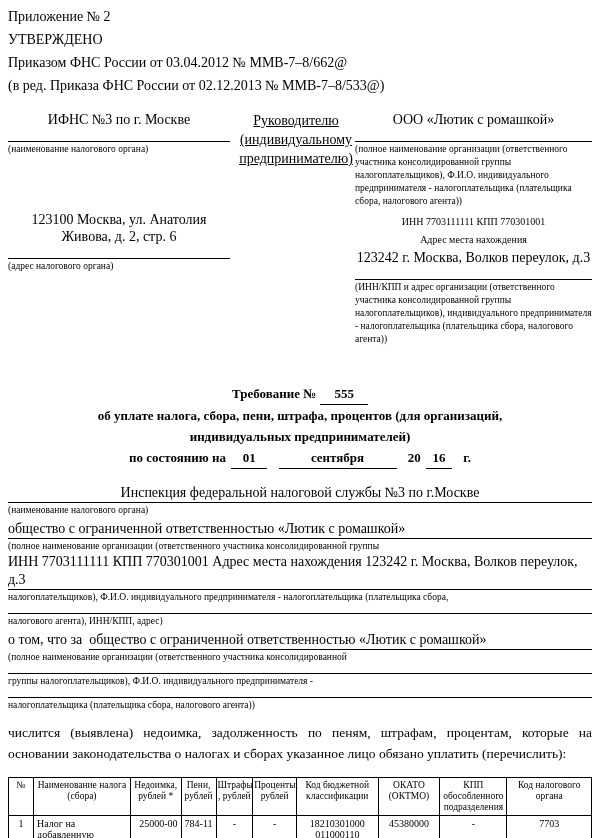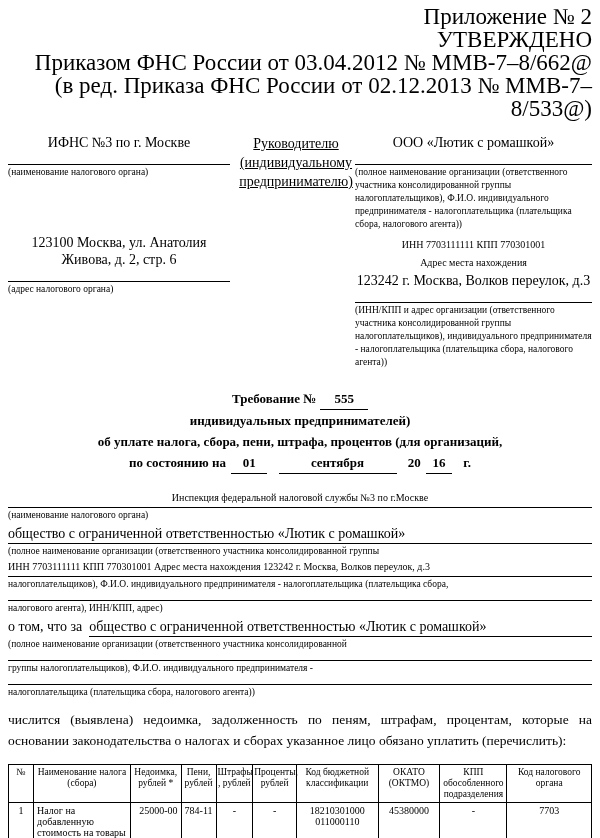--- a/index.html
+++ b/index.html
@@ -1,44 +1,44 @@
 <!DOCTYPE html>
 <html><head>
 <meta charset="utf-8">
 <style>
   * { margin:0; padding:0; box-sizing:border-box; }
   html,body { width:600px; height:838px; overflow:hidden; background:#fff; color:#000;
               font-family:"Liberation Serif","DejaVu Serif",serif; }
   .page { width:600px; height:838px; padding:5px 8px 0 8px; overflow:hidden; }
 
   
-  .approval { text-align:right; font-size:23px; line-height:23px; }
+  .approval { font-size:14px; line-height:23px; }
 
   
   .addressee { display:flex; margin-top:14px; }
   .col1 { width:222px; }
   .col2 { width:118px; margin-left:7px; font-size:14px; line-height:19px; text-align:center;text-decoration:underline; }
   .col3 { flex:1; }
   .field { font-size:14px; line-height:17px; text-align:center; border-bottom:1px solid #000; padding-bottom:13px; }
   .caption { font-size:9.5px; line-height:13px; text-align:left; margin-top:1px; }
   .plain { font-size:10px; line-height:18px; text-align:center; }
   .col1 .spacer { height:55px; }
   .col3 .inn { margin-top:5px; }
 
   
-  .title { text-align:center; font-weight:bold; font-size:13px; line-height:21px; margin-top:19px; }
+  .title { text-align:center; font-weight:bold; font-size:13px; line-height:21px; margin-top:37px; }
   .title .num { display:inline-block; border-bottom:1px solid #000; padding:0 14px; margin-left:4px; }
   .u { display:inline-block; border-bottom:1px solid #000; text-align:center; }
   .u-day { min-width:36px; margin-left:2px; }
   .u-month { min-width:118px; margin-left:8px; margin-right:8px; }
   .u-year { min-width:26px; margin-left:2px; margin-right:8px; }
 
   
   .docbody { margin-top:15px; }
-  .fullline { font-size:10px; line-height:18px; border-bottom:1px solid #000; }
+  .fullline { font-size:14px; line-height:18px; border-bottom:1px solid #000; }
   .ctr { text-align:center; }
   .inline-field { display:flex; font-size:14px; line-height:18px; margin-top:3px; }
   .inline-field .prefix { white-space:nowrap; padding-right:7px; }
   .inline-field .val { flex:1; border-bottom:1px solid #000; }
   .rule { border-top:1px solid #000; margin-top:9px; }
   .statement { font-size:13.5px; line-height:21px; text-align:justify; margin-top:10px; }
 
   
   table { width:100%; border-collapse:collapse; table-layout:fixed; margin-top:13px; }
   th,td { border:1px solid #000; vertical-align:top; font-weight:normal; }
@@ -77,22 +77,22 @@
       <div class="plain">Адрес места нахождения</div>
       <div class="field">123242 г. Москва, Волков переулок, д.3</div>
       <div class="caption">(ИНН/КПП и адрес организации (ответственного участника консолидированной группы налогоплательщиков), индивидуального предпринимателя - налогоплательщика (плательщика сбора, налогового агента))</div>
     </div>
   </div>
 
   <div class="title">
     <div>
       <span>Требование №</span><span class="num">555</span>
     </div>
+    <div>об уплате налога, сбора, пени, штрафа, процентов (для организаций,</div>
     <div>индивидуальных предпринимателей)</div>
-    <div>об уплате налога, сбора, пени, штрафа, процентов (для организаций,</div>
     <div>
       <span>по состоянию на</span>
       <span class="u u-day">01</span>
       <span class="u u-month">сентября</span>
       <span>20</span>
       <span class="u u-year">16</span>
       <span>г.</span>
     </div>
   </div>
 

